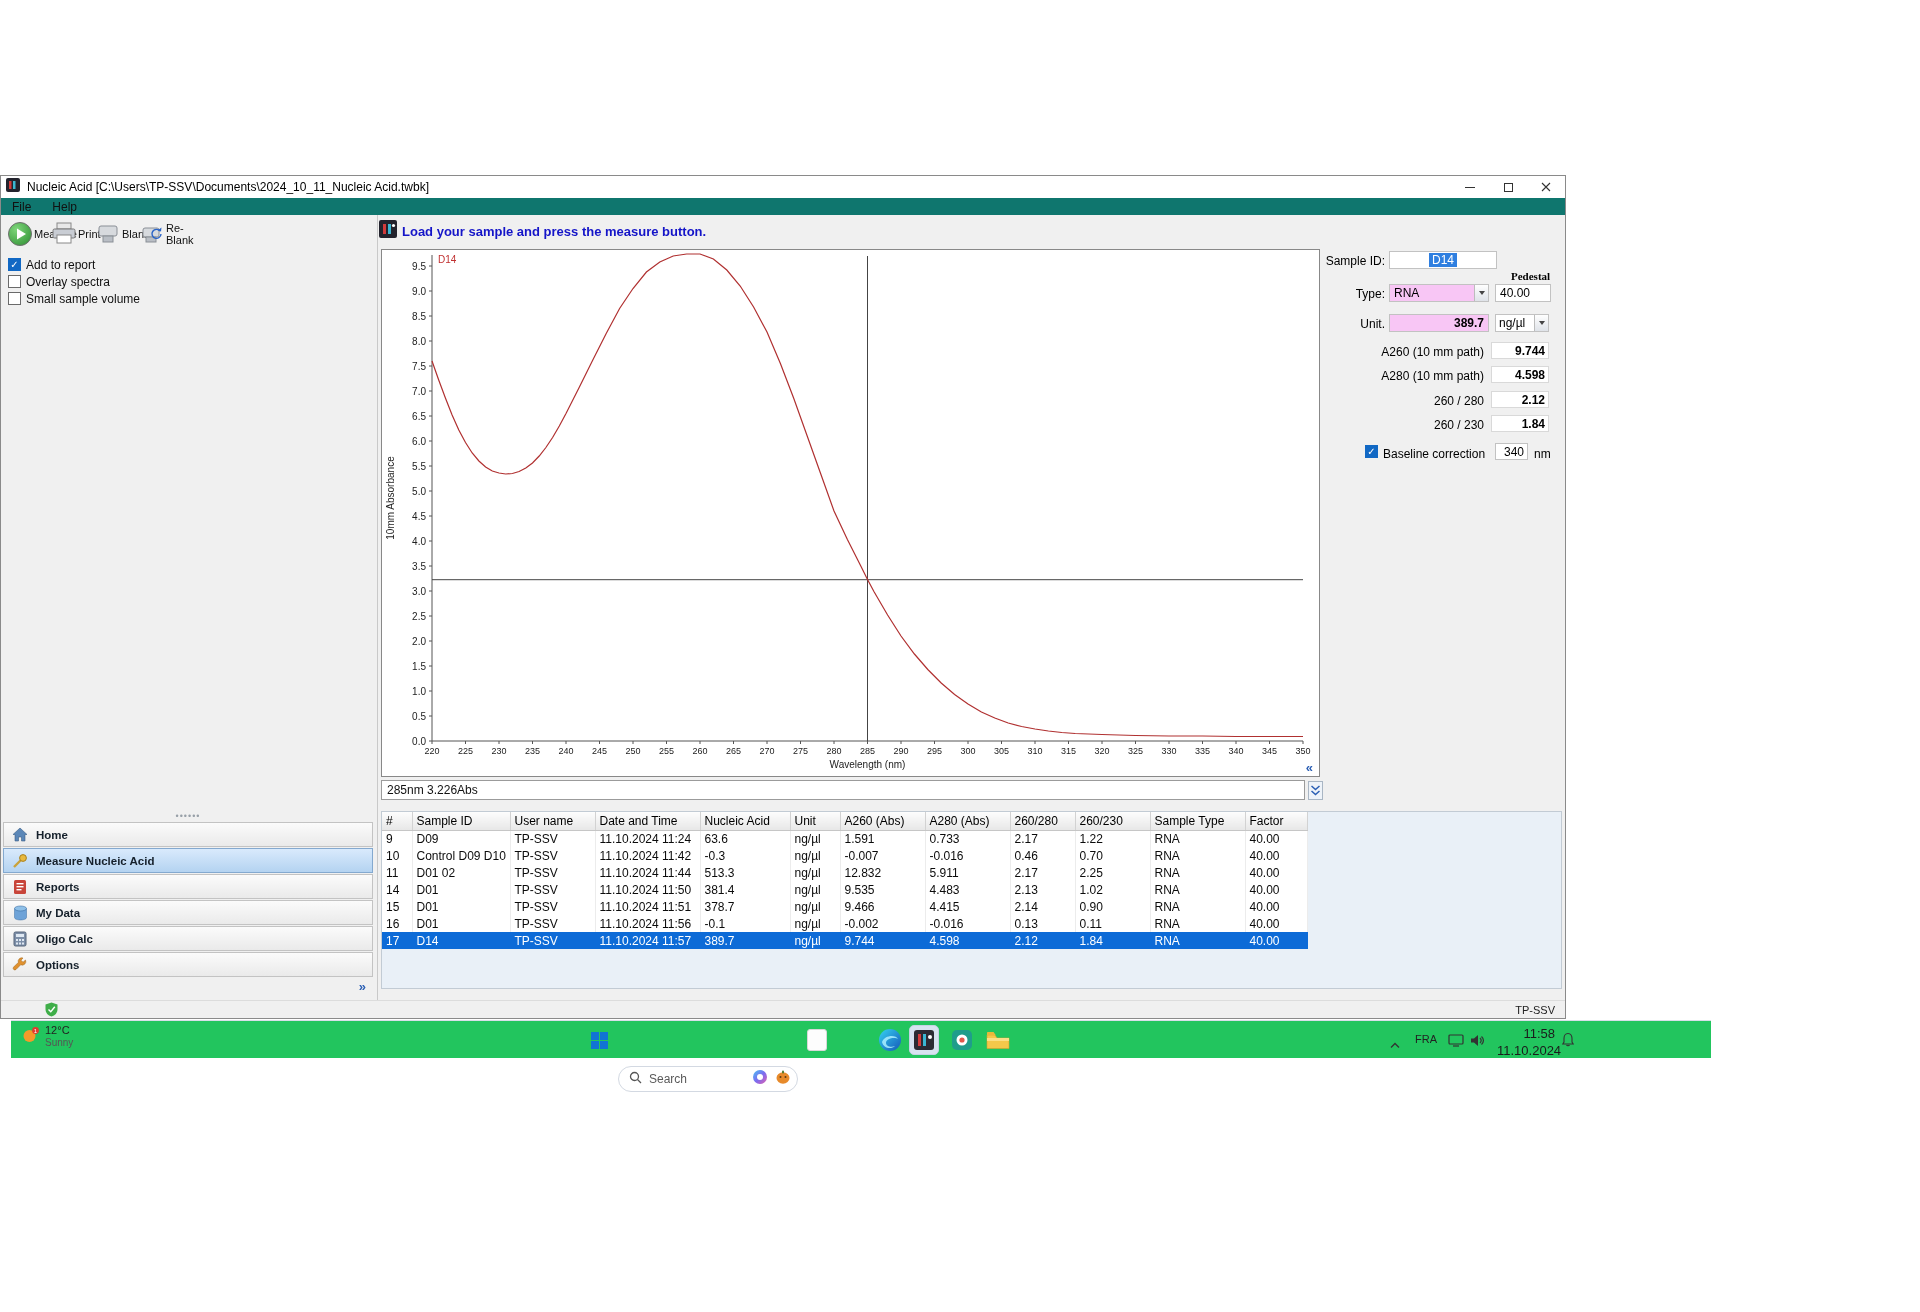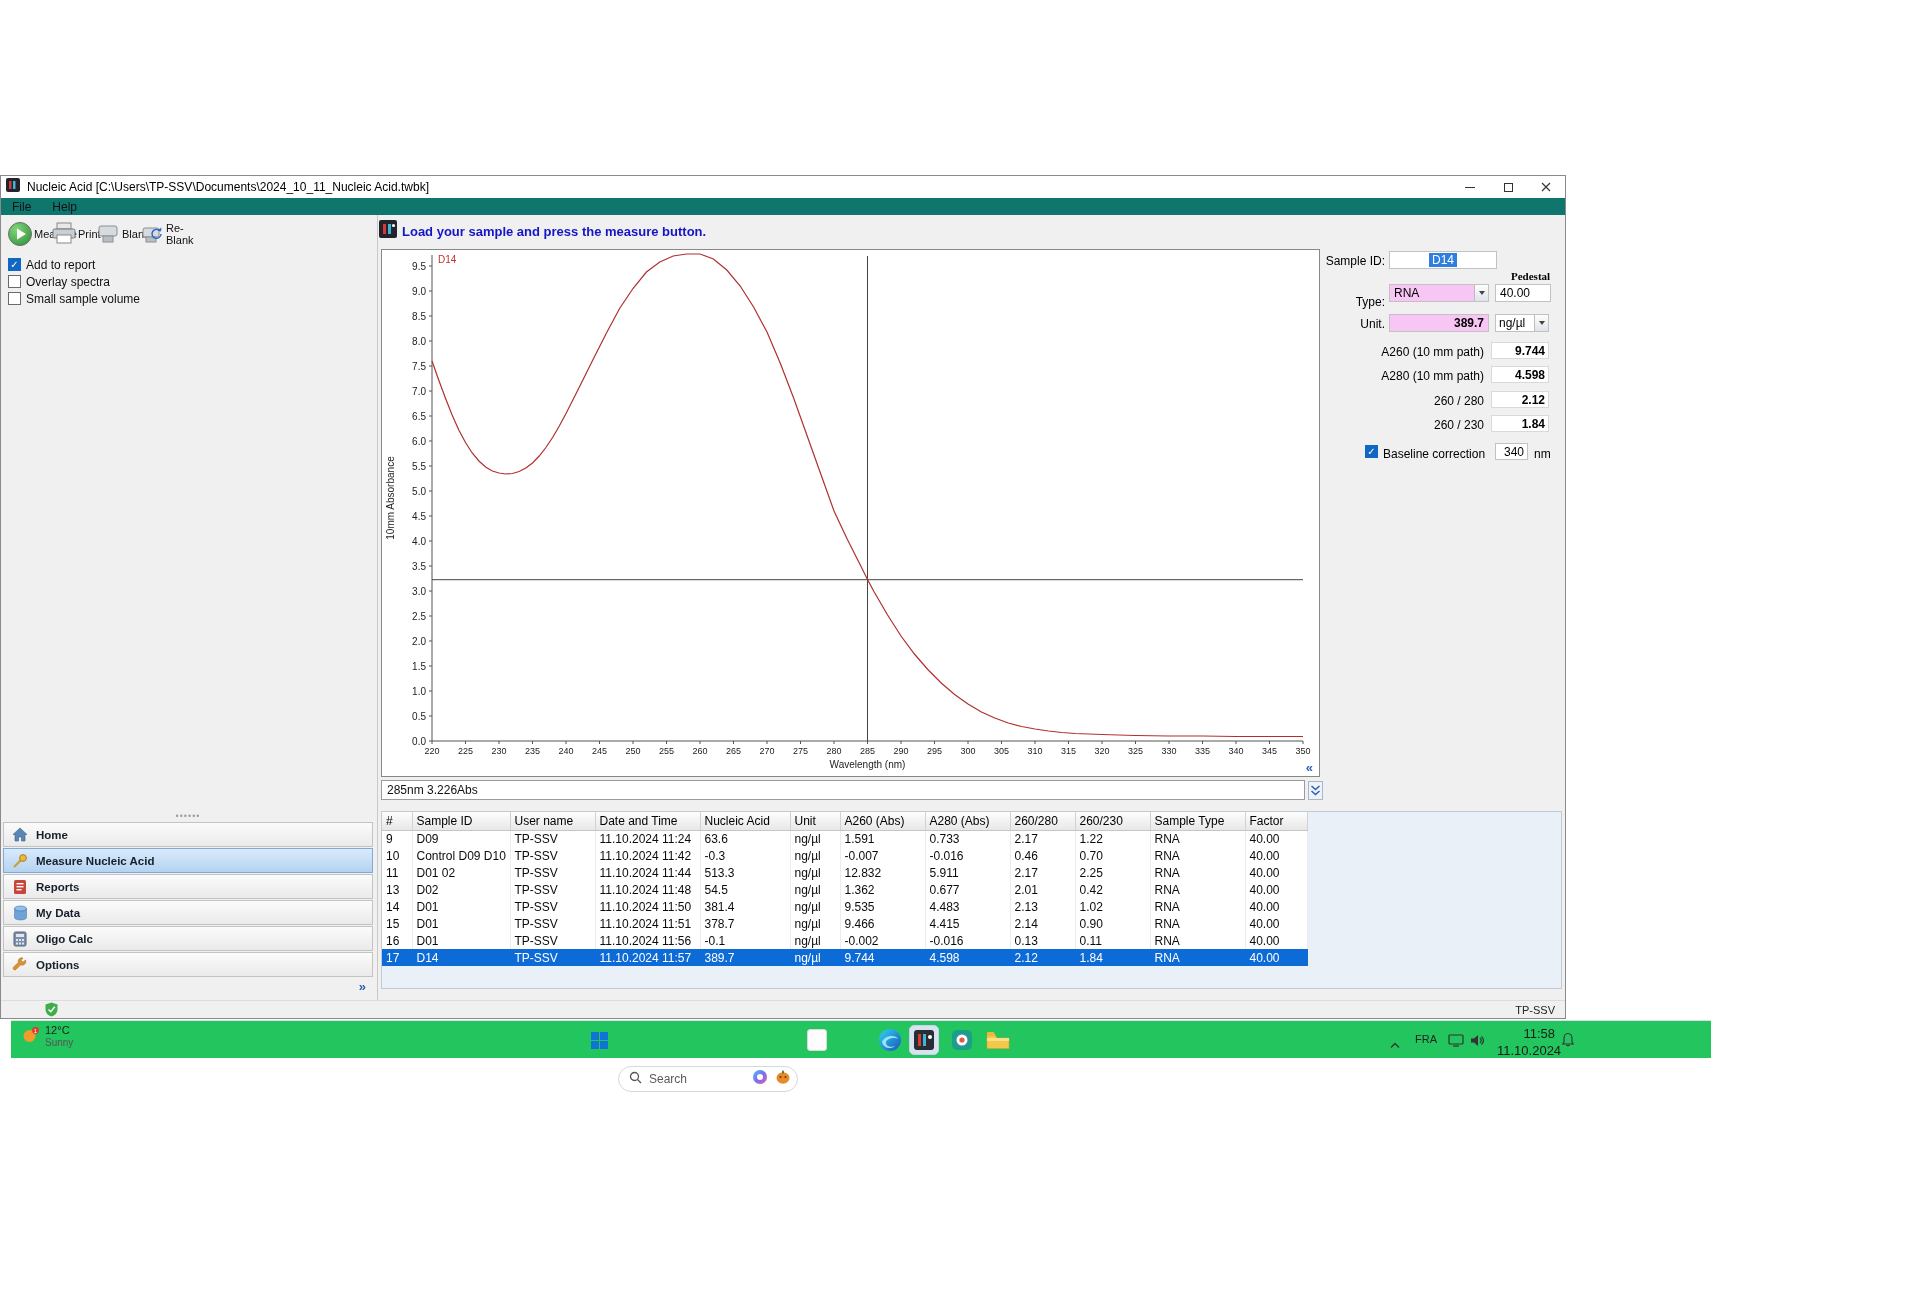--- a/index.html
+++ b/index.html
@@ -462,34 +462,20 @@
                   <td>513.3</td>
                   <td>ng/µl</td>
                   <td>12.832</td>
                   <td>5.911</td>
                   <td>2.17</td>
                   <td>2.25</td>
                   <td>RNA</td>
                   <td>40.00</td>
                 </tr>
                 <tr class="">
-                  <td>13</td>
-                  <td>D02</td>
-                  <td>TP-SSV</td>
-                  <td>11.10.2024 11:48</td>
-                  <td>54.5</td>
-                  <td>ng/µl</td>
-                  <td>1.362</td>
-                  <td>0.677</td>
-                  <td>2.01</td>
-                  <td>0.42</td>
-                  <td>RNA</td>
-                  <td>40.00</td>
-                </tr>
-                <tr class="">
                   <td>14</td>
                   <td>D01</td>
                   <td>TP-SSV</td>
                   <td>11.10.2024 11:50</td>
                   <td>381.4</td>
                   <td>ng/µl</td>
                   <td>9.535</td>
                   <td>4.483</td>
                   <td>2.13</td>
                   <td>1.02</td>
@@ -542,21 +528,21 @@
             </table>
         </div>
 
         <div id="sample-panel">
           <span class="sp-label" style="left:0;top:5px;width:62px;">Sample ID:</span>
           <div class="sp-box" style="left:66px;top:2px;width:108px;justify-content:center;">
             <span id="sample-id-selection">D14</span>
           </div>
           <span id="pedestal-label">Pedestal</span>
 
-          <span class="sp-label" style="left:0;top:38px;width:62px;margin-top:8px;">Type:</span>
+          <span class="sp-label" style="left:0;top:38px;width:62px;">Type:</span>
           <div class="sp-box pink" style="left:66px;top:35px;width:100px;padding-left:4px;">
             <span>RNA</span>
             <span class="combo-arrow">
                 <span class="caret"></span>
               </span>
           </div>
           <div class="sp-box" style="left:172px;top:35px;width:56px;padding-left:4px;">
             <span>40.00</span>
           </div>
 

